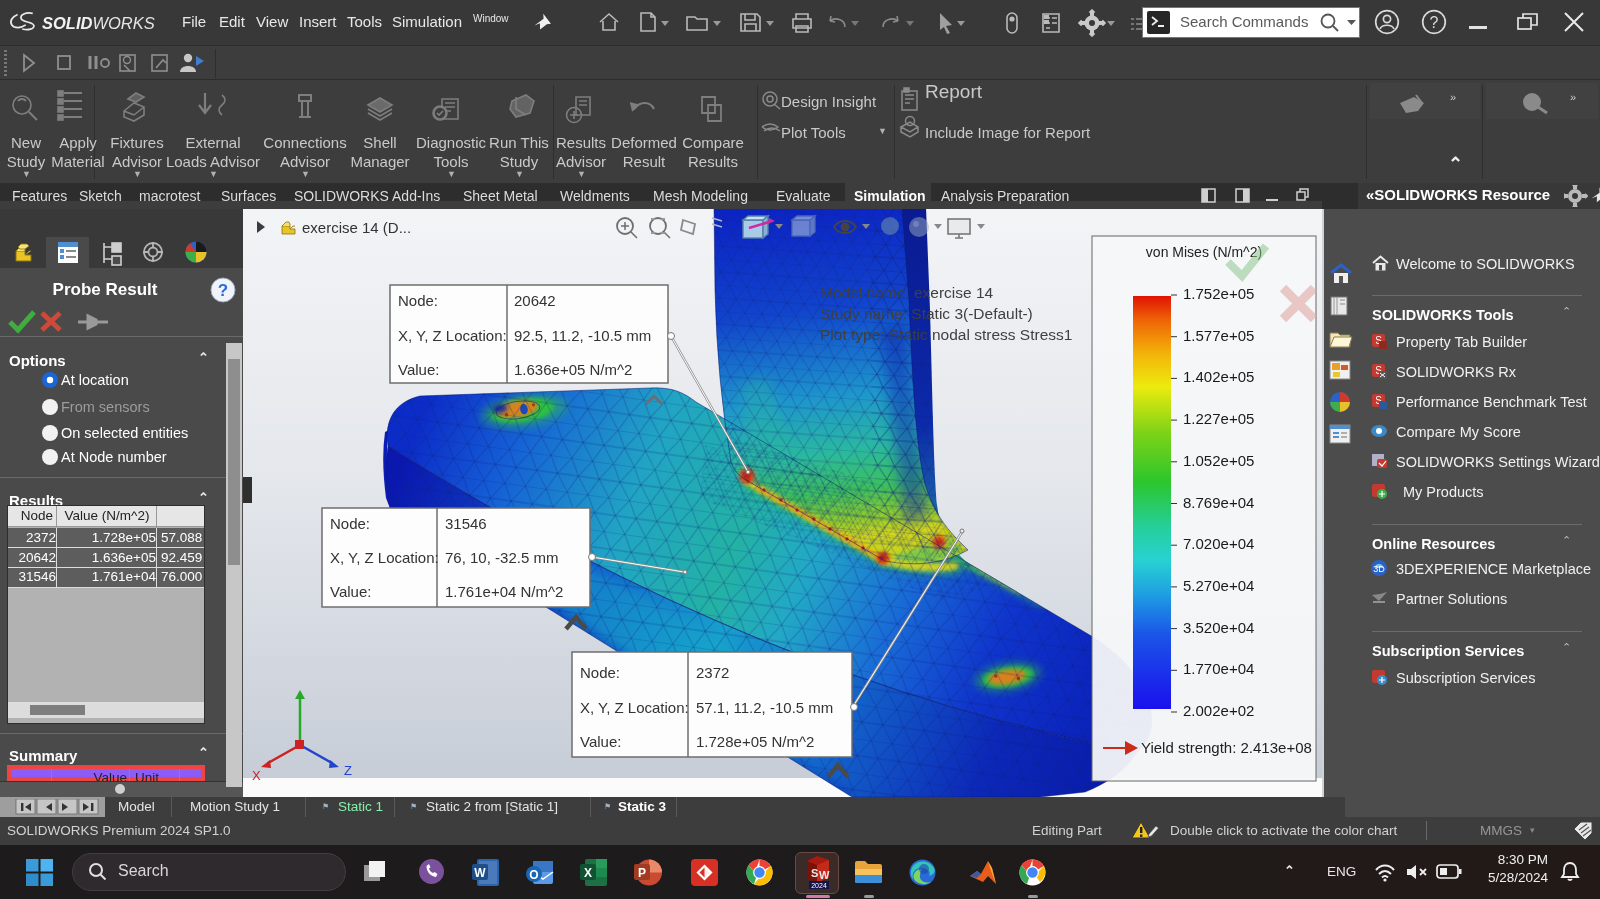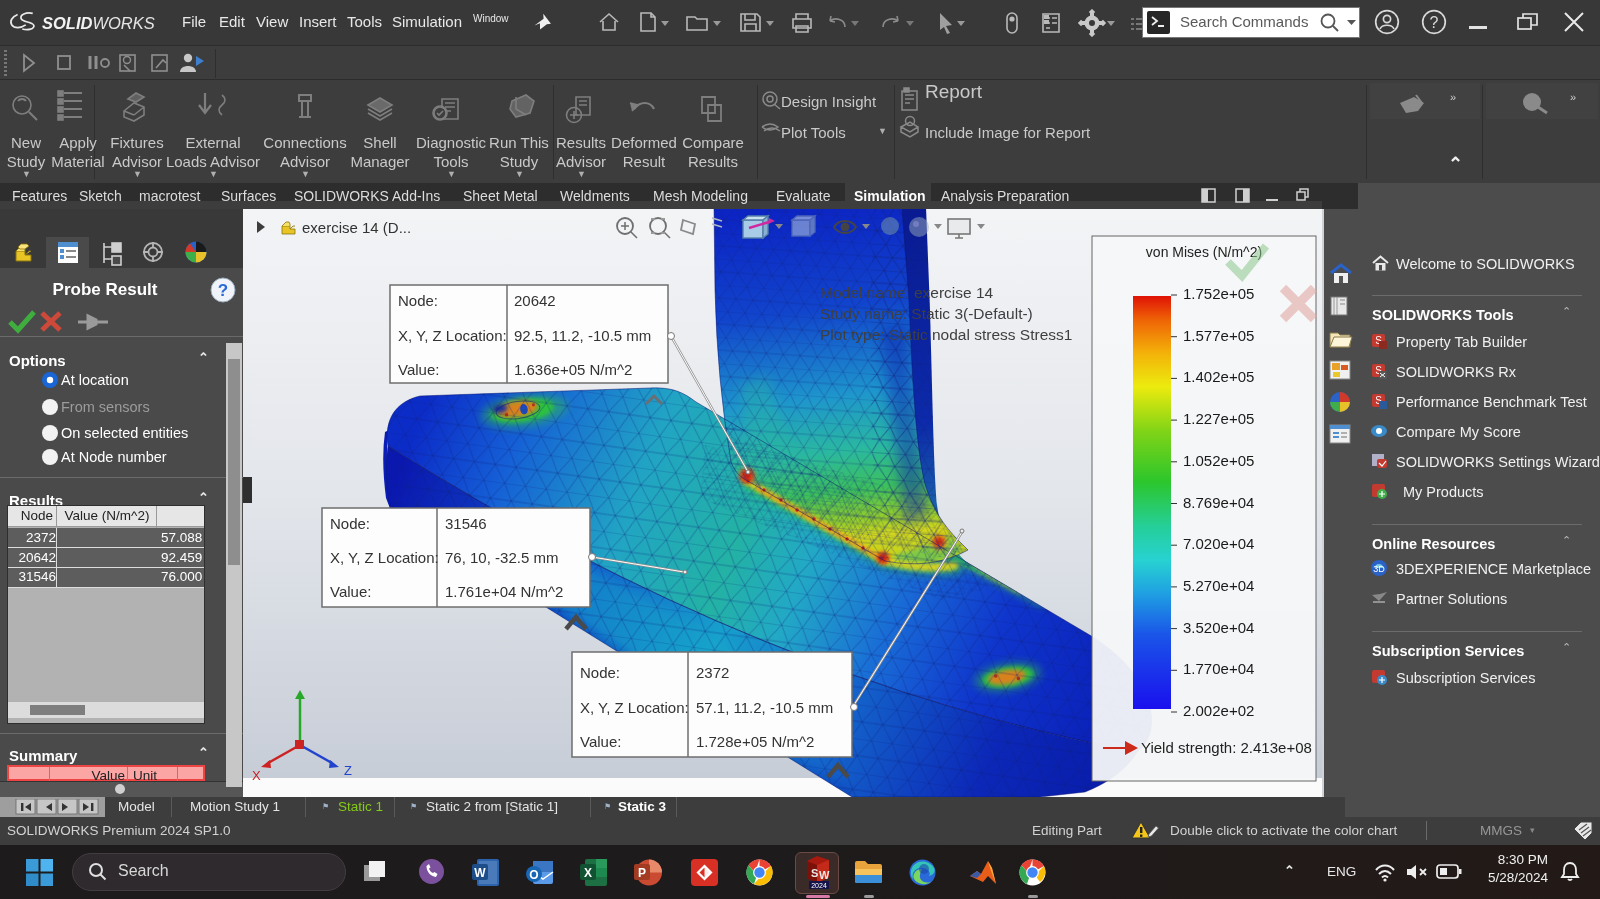--- a/index.html
+++ b/index.html
@@ -638,31 +638,32 @@
   <div class="a" style="left:0;top:268px;width:243px;height:1px;background:#6a6a6a"></div>
   <div class="a" style="left:9px;top:283px;font-size:15px;color:#fff;font-weight:bold">Results</div>
   <div class="a" style="left:198px;top:281px;color:#e8e8e8;font-weight:bold;font-size:13px">⌃</div>
 
   <div class="a" style="left:7px;top:296px;width:198px;height:219px;background:#b2b2b2;border:1px solid #2e2e2e;overflow:hidden">
     <div class="a" style="left:0;top:0;width:196px;height:21px;background:#e6e6e6;border-bottom:1px solid #999"></div>
     <div class="a" style="left:0;top:0;width:49px;height:21px;border-right:1px solid #999;font-size:13.5px;color:#222;text-align:right;padding:2px 3px 0 0">Node</div>
     <div class="a" style="left:50px;top:0;width:99px;height:30px;border-right:1px solid #999;font-size:13.5px;color:#222;text-align:center;padding-top:2px">Value (N/m^2)</div>
     <div class="a" style="left:0;top:22px;width:196px;height:59px;background:#5d5d5d"></div>
     <div class="a" style="left:0;top:22px;width:49px;font-size:13.5px;color:#fff;text-align:right;line-height:19.5px;border-right:1px solid #ddd;height:59px">2372<br>20642<br>31546</div>
+    <div class="a" style="left:50px;top:22px;width:99px;font-size:13.5px;color:#fff;text-align:right;line-height:19.5px;border-right:1px solid #ddd;height:59px">1.728e+05<br>1.636e+05<br>1.761e+04</div>
     <div class="a" style="left:153px;top:22px;width:60px;font-size:13.5px;color:#fff;line-height:19.5px">57.088<br>92.459<br>76.000</div>
     <div class="a" style="left:0;top:41px;width:196px;height:1px;background:#ddd"></div>
     <div class="a" style="left:0;top:61px;width:196px;height:1px;background:#ddd"></div>
     <div class="a" style="left:0;top:81px;width:196px;height:1px;background:#ddd"></div>
     <div class="a" style="left:0;top:196px;width:196px;height:16px;background:#dcdcdc"></div>
     <div class="a" style="left:22px;top:199px;width:55px;height:10px;background:#7e7e7e"></div>
   </div>
   <div class="a" style="left:0;top:524px;width:243px;height:1px;background:#6a6a6a"></div>
   <div class="a" style="left:9px;top:538px;font-size:15px;color:#fff;font-weight:bold">Summary</div>
   <div class="a" style="left:198px;top:536px;color:#e8e8e8;font-weight:bold;font-size:13px">⌃</div>
-  <div class="a" style="left:7px;top:556px;width:198px;height:16px;background:#fca5a5;border:2px solid #ef4444">
+  <div class="a" style="left:7px;top:556px;width:198px;height:16px;background:#8b5cf6;border:4px solid #ef4444">
     <div class="a" style="left:40px;top:0;width:1px;height:16px;background:#888"></div>
     <div class="a" style="left:44px;top:1px;font-size:13.5px;color:#222;width:72px;text-align:right">Value</div>
     <div class="a" style="left:118px;top:0;width:1px;height:16px;background:#888"></div>
     <div class="a" style="left:124px;top:1px;font-size:13.5px;color:#222">Unit</div>
     <div class="a" style="left:168px;top:0;width:1px;height:16px;background:#888"></div>
   </div>
   <div class="a" style="left:0;top:572px;width:243px;height:16px;background:#565656;border-top:1px solid #333"></div>
   <div class="a" style="left:115px;top:575px;width:10px;height:10px;border-radius:5px;background:#cfcfcf"></div>
 
   <div class="a" style="left:226px;top:134px;width:16px;height:444px;background:#c7c7c7"></div>
@@ -701,20 +702,42 @@
           <path d="M11 11 L11 21 A10 10 0 0 1 1 11 Z" fill="#3fae4a"></path>
         </g>
     <g transform="translate(4,162)">
           <rect x="1" y="2" width="20" height="18" fill="#f0f0f0" stroke="#888"></rect>
           <rect x="1" y="2" width="20" height="4" fill="#4f8fd0"></rect>
           <path d="M4 10 h6 M4 14 h6" stroke="#4f8fd0" stroke-width="2"></path>
           <path d="M12 10 h6 M12 14 h6" stroke="#999" stroke-width="1.5"></path>
         </g>
   </svg>
 
+  <div class="a" style="left:36px;top:0;width:242px;height:26px;background:#383838">
+    <div class="a" style="left:8px;top:3px;color:#fff;font-size:15px;font-weight:bold">«SOLIDWORKS Resource</div>
+    <svg class="a" style="left:206px;top:2px" width="24" height="22" viewBox="0 0 24 22">
+          <g transform="translate(11,11)">
+            <circle r="7" fill="#b9b9b9"></circle>
+            <circle r="3" fill="#383838"></circle>
+            <g fill="#b9b9b9">
+              <rect x="-2" y="-11" width="4" height="4"></rect>
+              <rect x="-2" y="7" width="4" height="4"></rect>
+              <rect x="-11" y="-2" width="4" height="4"></rect>
+              <rect x="7" y="-2" width="4" height="4"></rect>
+              <rect x="-9.5" y="-9.5" width="4" height="4" transform="rotate(45)"></rect>
+              <rect x="5.5" y="-9.5" width="4" height="4" transform="rotate(45)"></rect>
+              <rect x="-9.5" y="5.5" width="4" height="4" transform="rotate(45)"></rect>
+              <rect x="5.5" y="5.5" width="4" height="4" transform="rotate(45)"></rect>
+            </g>
+          </g>
+        </svg>
+    <svg class="a" style="left:232px;top:2px" width="22" height="22" viewBox="0 0 22 22">
+          <path d="M8 3 L17 11 L13 12 L8 18 L7 12 L2 15 L9 8 Z" fill="#e8e8e8" transform="rotate(10 11 11)"></path>
+        </svg>
+  </div>
   <div class="a" style="left:36px;top:26px;width:242px;height:591px;background:#4c4c4c">
     <svg class="a" style="left:14px;top:46px" width="17" height="17" viewBox="0 0 17 17">
           <path d="M1 8 L8.5 1.5 L16 8" fill="none" stroke="#e8e8e8" stroke-width="2"></path>
           <rect x="3.5" y="8" width="10" height="7.5" fill="#e8e8e8"></rect>
           <rect x="7" y="10" width="3" height="5.5" fill="#4c4c4c"></rect>
         </svg>
     <div class="a" style="left:38px;top:47px;color:#f0f0f0;font-size:14.5px">Welcome to SOLIDWORKS</div>
     <div class="a" style="left:14px;top:86px;width:210px;height:1px;background:#6b6b6b"></div>
     <div class="a" style="left:14px;top:98px;color:#fff;font-size:14.5px;font-weight:bold">SOLIDWORKS Tools</div>
     <div class="a" style="left:204px;top:96px;color:#bbb;font-size:11px">⌃</div>
@@ -796,21 +819,21 @@
           <path d="M48 4 l-6 4 6 4 Z"></path>
           <path d="M58 4 l6 4 -6 4 Z"></path>
           <path d="M79 4 l6 4 -6 4 Z M87 4 h2.4 v8 H87 Z"></path>
         </g>
   </svg>
   <div class="a" style="left:118px;top:2px;font-size:13.5px;color:#e4e4e4">Model</div>
   <div class="a" style="left:171px;top:0;width:1px;height:20px;background:#5a5a5a"></div>
   <div class="a" style="left:190px;top:2px;font-size:13.5px;color:#e4e4e4">Motion Study 1</div>
   <div class="a" style="left:305px;top:0;width:1px;height:20px;background:#5a5a5a"></div>
   <div class="a" style="left:322px;top:5px;font-size:8px;color:#9fb3c8">⚑</div>
-  <div class="a" style="left:338px;top:2px;font-size:13.5px;color:#84cc16">Static 1</div>
+  <div class="a" style="left:338px;top:2px;font-size:13.5px;color:#86efac">Static 1</div>
   <div class="a" style="left:394px;top:0;width:1px;height:20px;background:#5a5a5a"></div>
   <div class="a" style="left:410px;top:5px;font-size:8px;color:#9fb3c8">⚑</div>
   <div class="a" style="left:426px;top:2px;font-size:13.5px;color:#e4e4e4">Static 2 from [Static 1]</div>
   <div class="a" style="left:590px;top:0;width:1px;height:20px;background:#5a5a5a"></div>
   <div class="a" style="left:604px;top:5px;font-size:8px;color:#9fb3c8">⚑</div>
   <div class="a" style="left:618px;top:2px;font-size:13.5px;color:#fff;font-weight:bold">Static 3</div>
   <div class="a" style="left:676px;top:0;width:1px;height:20px;background:#5a5a5a"></div>
 </div>
 
 <div class="a" style="left:0;top:817px;width:1600px;height:28px;background:#3d3d3d">

